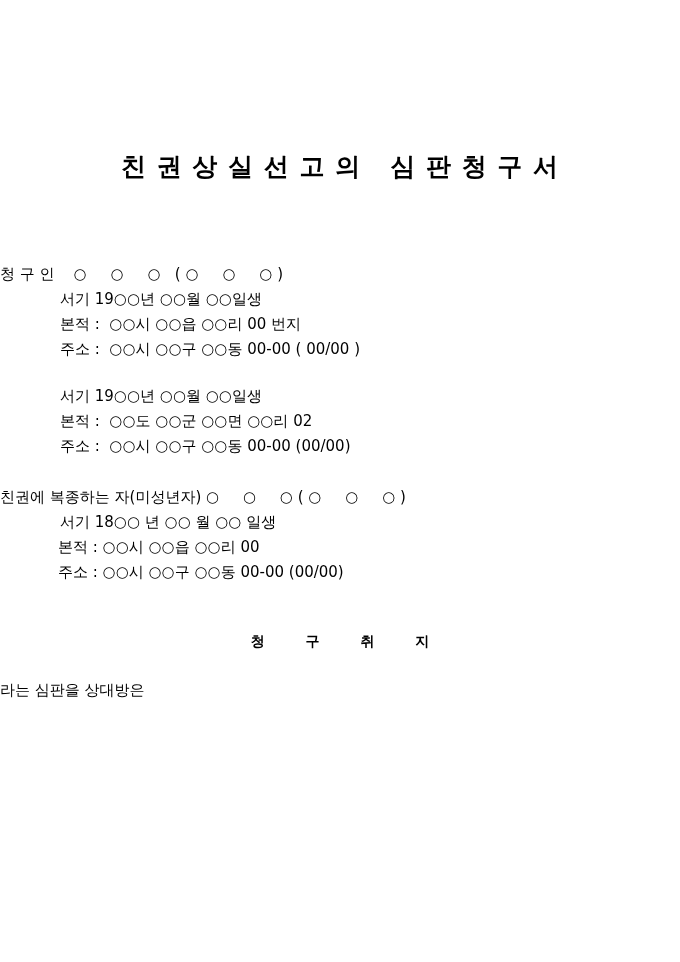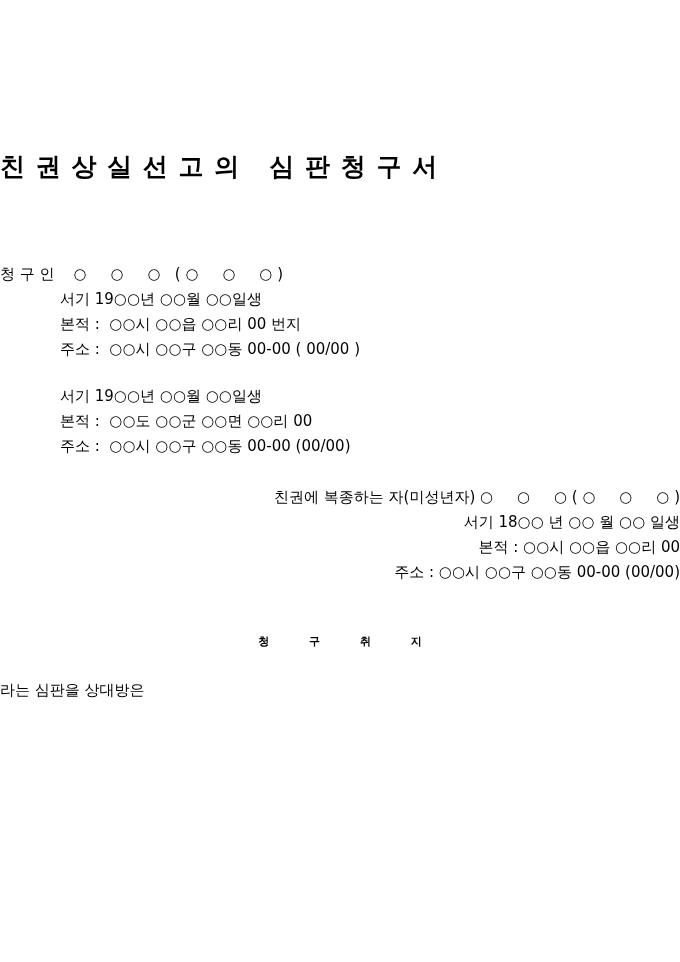--- a/index.html
+++ b/index.html
@@ -13,45 +13,45 @@
     height: 962px;
     background: #ffffff;
     color: #000000;
     font-family: "DejaVu Sans", "Liberation Sans", sans-serif;
     font-size: 15px;
     overflow: hidden;
     box-sizing: border-box;
   }
   .title {
     padding-top: 150px;
+    text-align: center;
     font-size: 25px;
     font-weight: bold;
     line-height: 34px;
     white-space: pre;
     letter-spacing: 1px;
   }
   .line {
     line-height: 25px;
     white-space: pre;
   }
   .line.indent {
     padding-left: 60px;
   }
   .line.indent-sm {
-    padding-left: 74px;
-    margin-left: 39px;
+    padding-left: 58px;
   }
   .party-petitioner { margin-top: 78px; }
   .party-respondent { margin-top: 22px; }
-  .party-minor { margin-top: 26px; text-align: right; }
+  .party-minor { margin-top: 26px; }
   .claim-heading {
     margin-top: 44px;
     text-align: center;
     font-weight: bold;
-    font-size: 11px;
+    font-size: 14px;
     line-height: 25px;
     word-spacing: 36px;
     white-space: pre;
   }
   .claim-statement { margin-top: 50px; }
   .closing-statement { margin-top: 24px; }
 </style>
 </head>
 <body>
 
@@ -61,21 +61,21 @@
 
   <section class="party-petitioner">
     <div class="line">청 구 인    ○     ○     ○   ( ○     ○     ○ )</div>
     <div class="line indent">서기 19○○년 ○○월 ○○일생</div>
     <div class="line indent">본적 :  ○○시 ○○읍 ○○리 00 번지</div>
     <div class="line indent">주소 :  ○○시 ○○구 ○○동 00-00 ( 00/00 )</div>
   </section>
 
   <section class="party-respondent">
     <div class="line indent">서기 19○○년 ○○월 ○○일생</div>
-    <div class="line indent">본적 :  ○○도 ○○군 ○○면 ○○리 00</div>
+    <div class="line indent">본적 :  ○○도 ○○군 ○○면 ○○리 02</div>
     <div class="line indent">주소 :  ○○시 ○○구 ○○동 00-00 (00/00)</div>
   </section>
 
   <section class="party-minor">
     <div class="line">친권에 복종하는 자(미성년자) ○     ○     ○ ( ○     ○     ○ )</div>
     <div class="line indent">서기 18○○ 년 ○○ 월 ○○ 일생</div>
     <div class="line indent-sm">본적 : ○○시 ○○읍 ○○리 00</div>
     <div class="line indent-sm">주소 : ○○시 ○○구 ○○동 00-00 (00/00)</div>
   </section>
 

